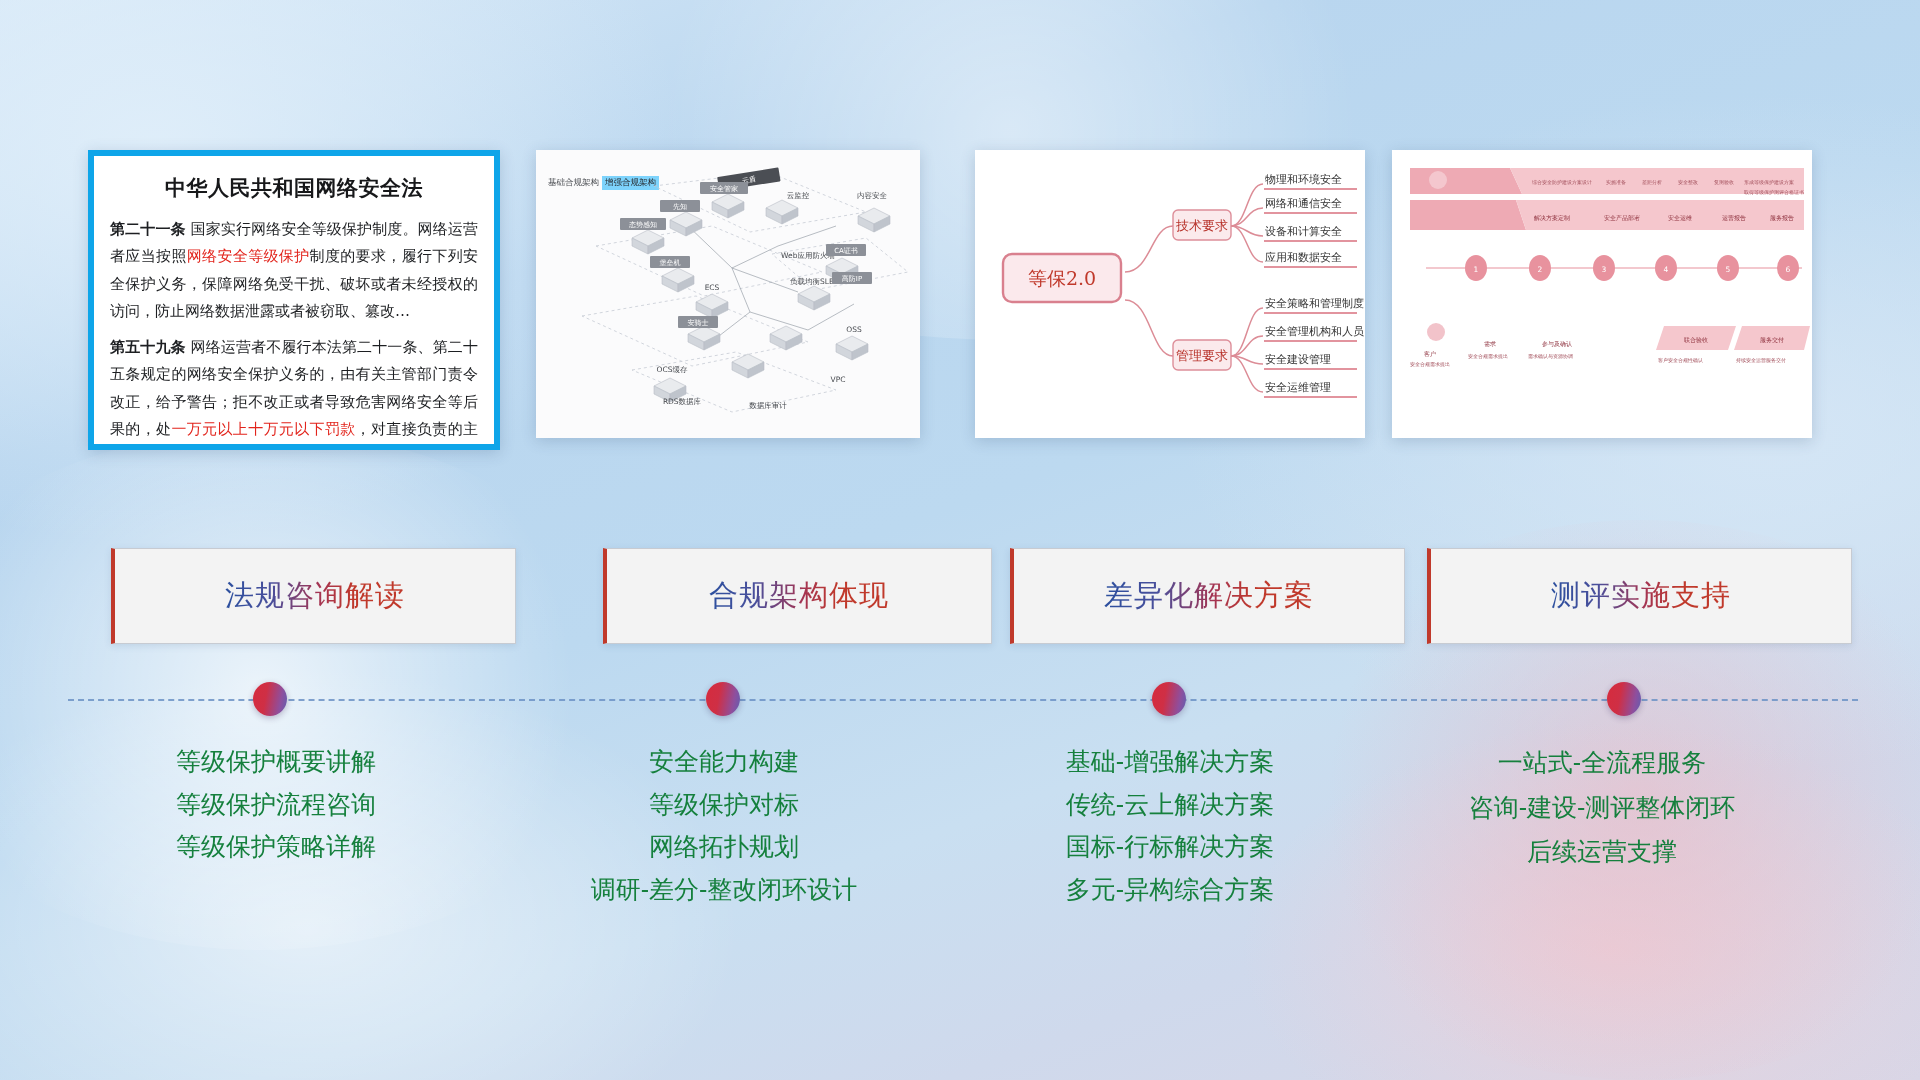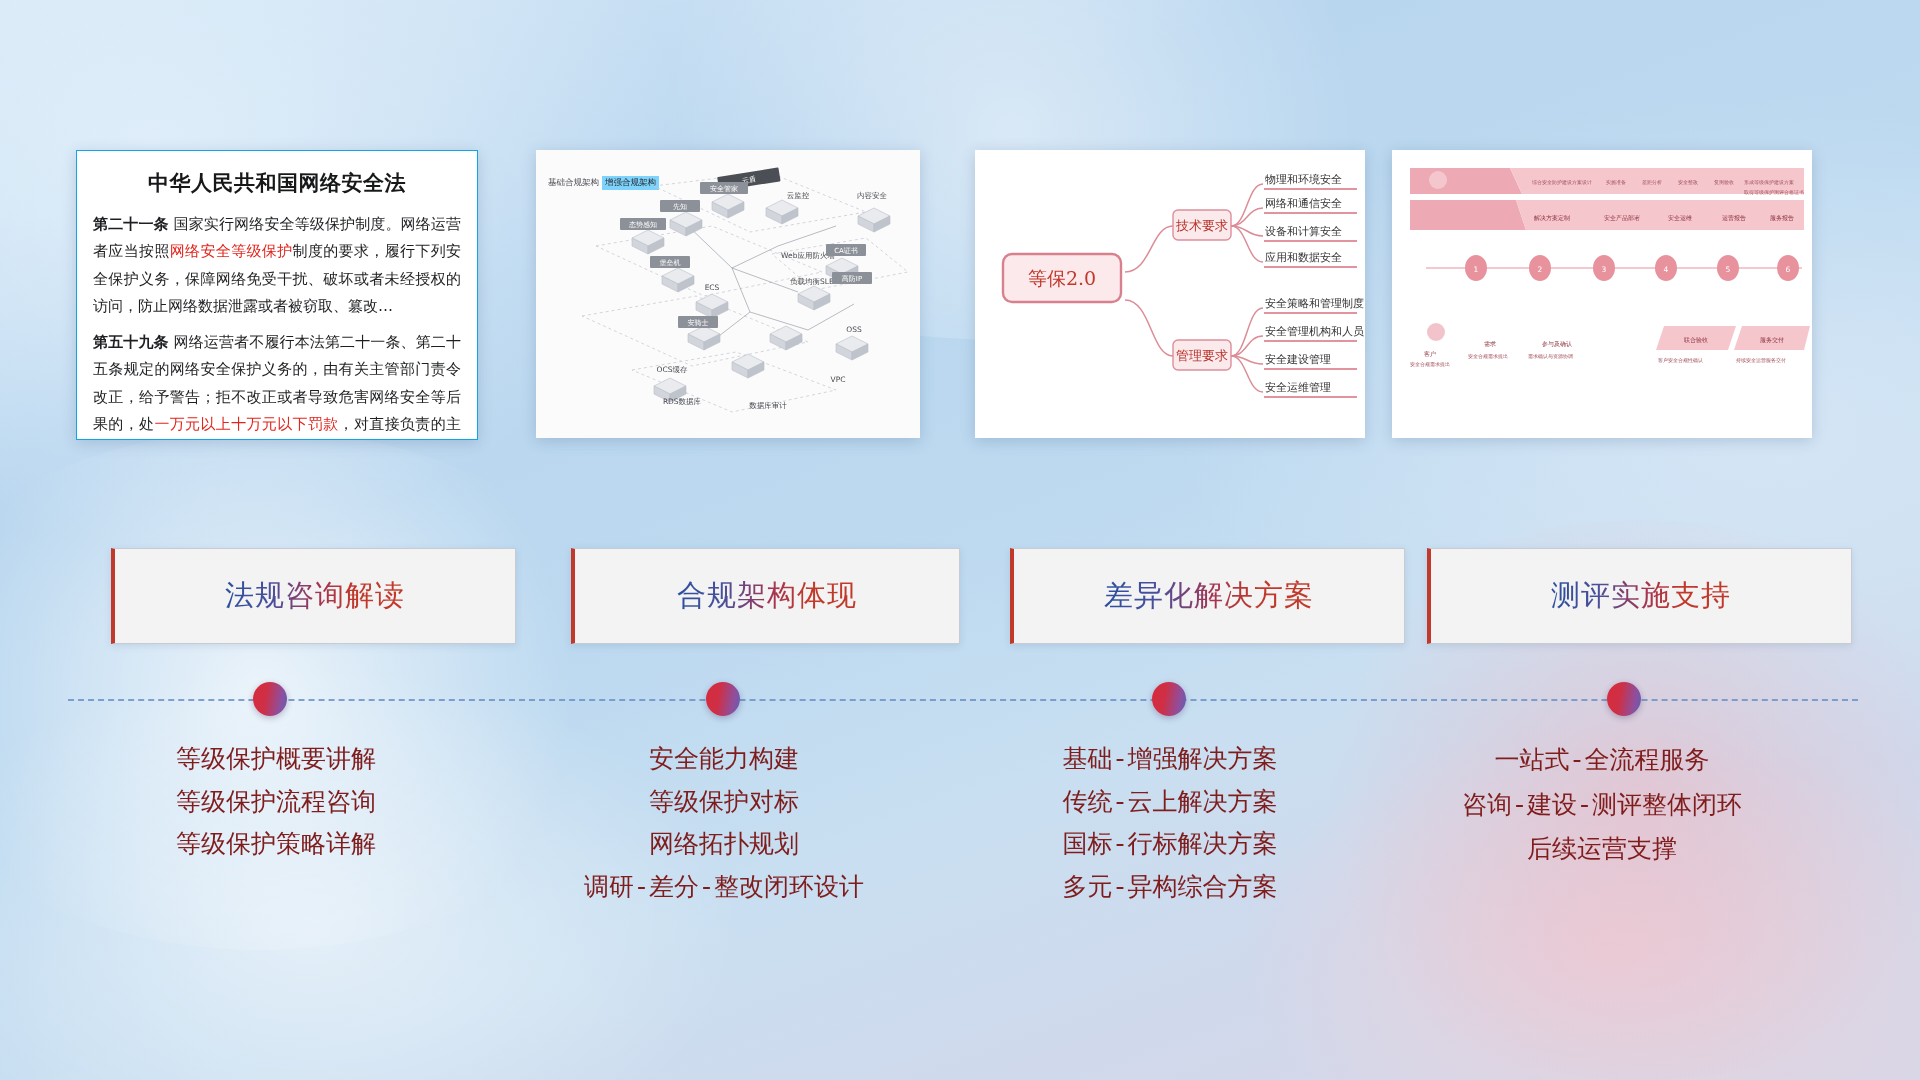--- a/index.html
+++ b/index.html
@@ -18,21 +18,21 @@
   .glow-a{position:absolute;left:-120px;top:430px;width:760px;height:520px;border-radius:50%;
     background:radial-gradient(circle,rgba(255,255,255,.7) 0%,rgba(255,255,255,0) 68%);pointer-events:none;}
   .glow-b{position:absolute;right:-100px;top:520px;width:760px;height:560px;border-radius:50%;
     background:radial-gradient(circle,rgba(236,185,196,.55) 0%,rgba(236,185,196,0) 66%);pointer-events:none;}
   .glow-c{position:absolute;left:560px;top:-80px;width:900px;height:420px;border-radius:50%;
     background:radial-gradient(circle,rgba(255,255,255,.45) 0%,rgba(255,255,255,0) 70%);pointer-events:none;}
 
   
   .cards{position:absolute;top:150px;left:0;width:1920px;height:300px;}
   .card{position:absolute;top:0;background:#fff;box-shadow:0 3px 14px rgba(40,70,110,.20);overflow:hidden;}
-  #card1{left:76px;width:400px;height:288px;border:1px solid #0ea5e9;}
+  #card1{left:88px;width:400px;height:288px;border:6px solid #0ea5e9;}
   #card2{left:536px;width:384px;height:288px;}
   #card3{left:975px;width:390px;height:288px;}
   #card4{left:1392px;width:420px;height:288px;}
 
   
   .law-title{text-align:center;font-size:21px;font-weight:bold;color:#17181a;margin:18px 0 14px;
     font-family:"DejaVu Sans",sans-serif;letter-spacing:.5px;}
   .law-p{font-size:15px;line-height:1.82;color:#1d1f22;margin:0 16px 9px;text-align:justify;
     font-family:"DejaVu Sans",sans-serif;}
   .law-p b{font-weight:bold;}
@@ -80,37 +80,37 @@
   
   .banners{position:absolute;top:548px;left:0;width:1920px;height:94px;margin-left:35px;}
   .banner{position:absolute;top:0;height:94px;background:#f3f3f3;
     border:1px solid #c7cbd2;border-left:4px solid #c0392b;
     box-shadow:0 2px 7px rgba(50,80,120,.13);
     display:flex;align-items:center;justify-content:center;}
   .banner .btxt{font-size:29px;font-family:"DejaVu Sans",sans-serif;letter-spacing:1px;
     background:linear-gradient(90deg,#2b4f9e 0%,#4a4f9b 26%,#a43452 52%,#c0392b 72%,#c0392b 100%);
     -webkit-background-clip:text;background-clip:text;color:transparent;}
   #b1{left:76px;width:400px;}
-  #b2{left:536px;width:384px;}
+  #b2{left:568px;width:384px;}
   #b3{left:975px;width:390px;}
   #b4{left:1392px;width:420px;}
 
   
   .tl-line{position:absolute;top:699px;left:68px;width:1790px;height:0;
     border-top:2px dashed #6d93c6;opacity:.85;}
   .tl-dot{position:absolute;top:682px;width:34px;height:34px;border-radius:50%;
     background:linear-gradient(100deg,#d62b3d 0%,#cf2f45 38%,#8e4f9e 78%,#5f5fb0 100%);
     box-shadow:0 2px 6px rgba(60,40,90,.3);}
   #d1{left:253px;} #d2{left:706px;} #d3{left:1152px;} #d4{left:1607px;}
 
   
   .lists{position:absolute;top:740px;left:0;width:1920px;height:240px;}
   .col{position:absolute;top:0;text-align:center;}
-  .col .item{font-size:25px;color:#7f1d1d;line-height:1.70;
-    font-family:Liberation Mono, monospace;white-space:nowrap;}
+  .col .item{font-size:25px;color:#15803d;line-height:1.70;
+    font-family:Liberation Sans, sans-serif;white-space:nowrap;}
   #c1{left:76px;width:400px;}
   #c2{left:532px;width:384px;}
   #c3{left:975px;width:390px;}
   #c4{left:1392px;width:420px;}
   #c4 .item{line-height:1.78;}
 </style>
 </head>
 <body>
 
 <div class="glow-a"></div>

